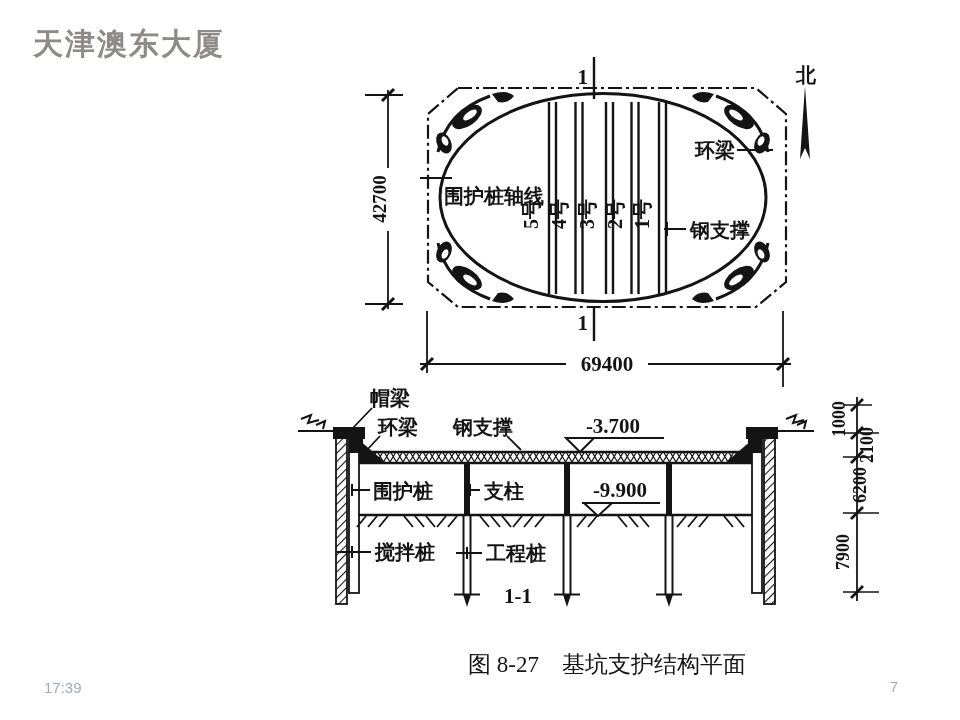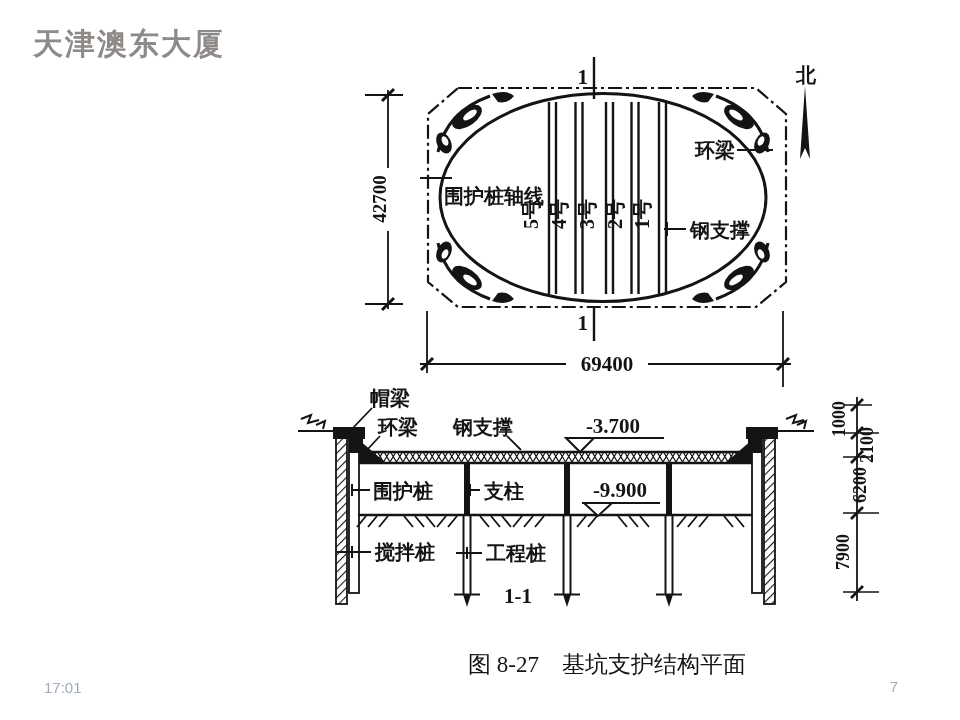--- a/index.html
+++ b/index.html
@@ -192,15 +192,15 @@
         <text class="dims" x="845" y="419" text-anchor="middle" transform="rotate(-90 845 419)">1000</text>
         <text class="dims" x="873" y="445" text-anchor="middle" transform="rotate(-90 873 445)">2100</text>
         <text class="dims" x="866" y="485" text-anchor="middle" transform="rotate(-90 866 485)">6200</text>
         <text class="dims" x="849" y="552" text-anchor="middle" transform="rotate(-90 849 552)">7900</text>
       </g>
     </g>
 
     <text class="caption" x="607" y="672" text-anchor="middle">图 8-27　基坑支护结构平面</text>
   </svg>
 
-  <div class="footer-time">17:01</div>
+  <div class="footer-time">17:39</div>
   <div class="footer-page">7</div>
 </div>
 
 </body></html>

